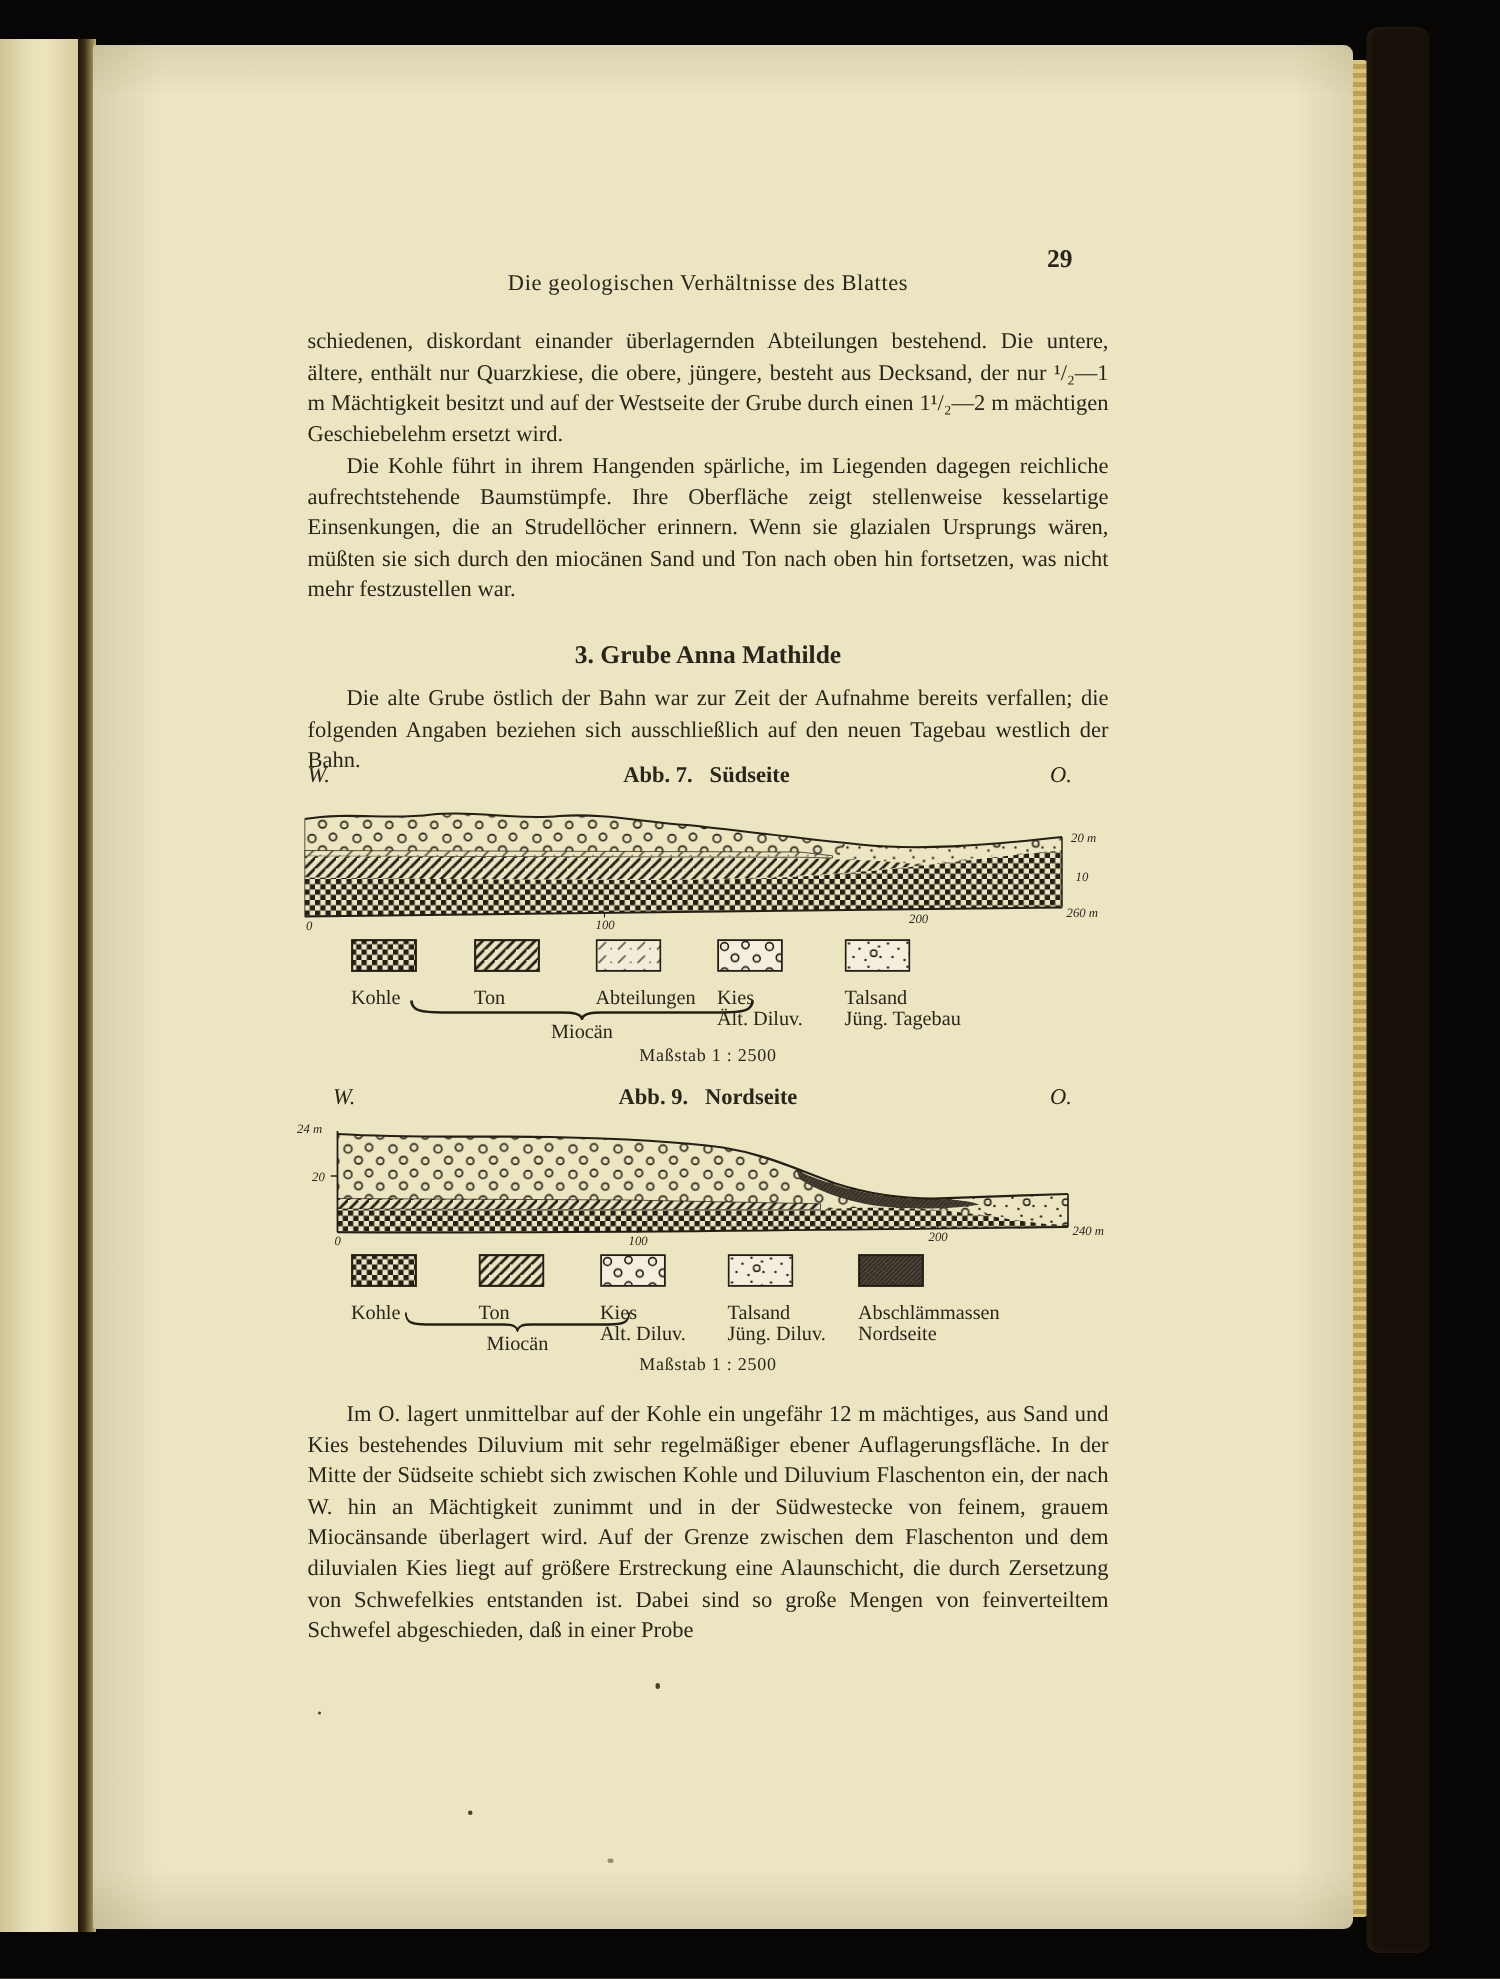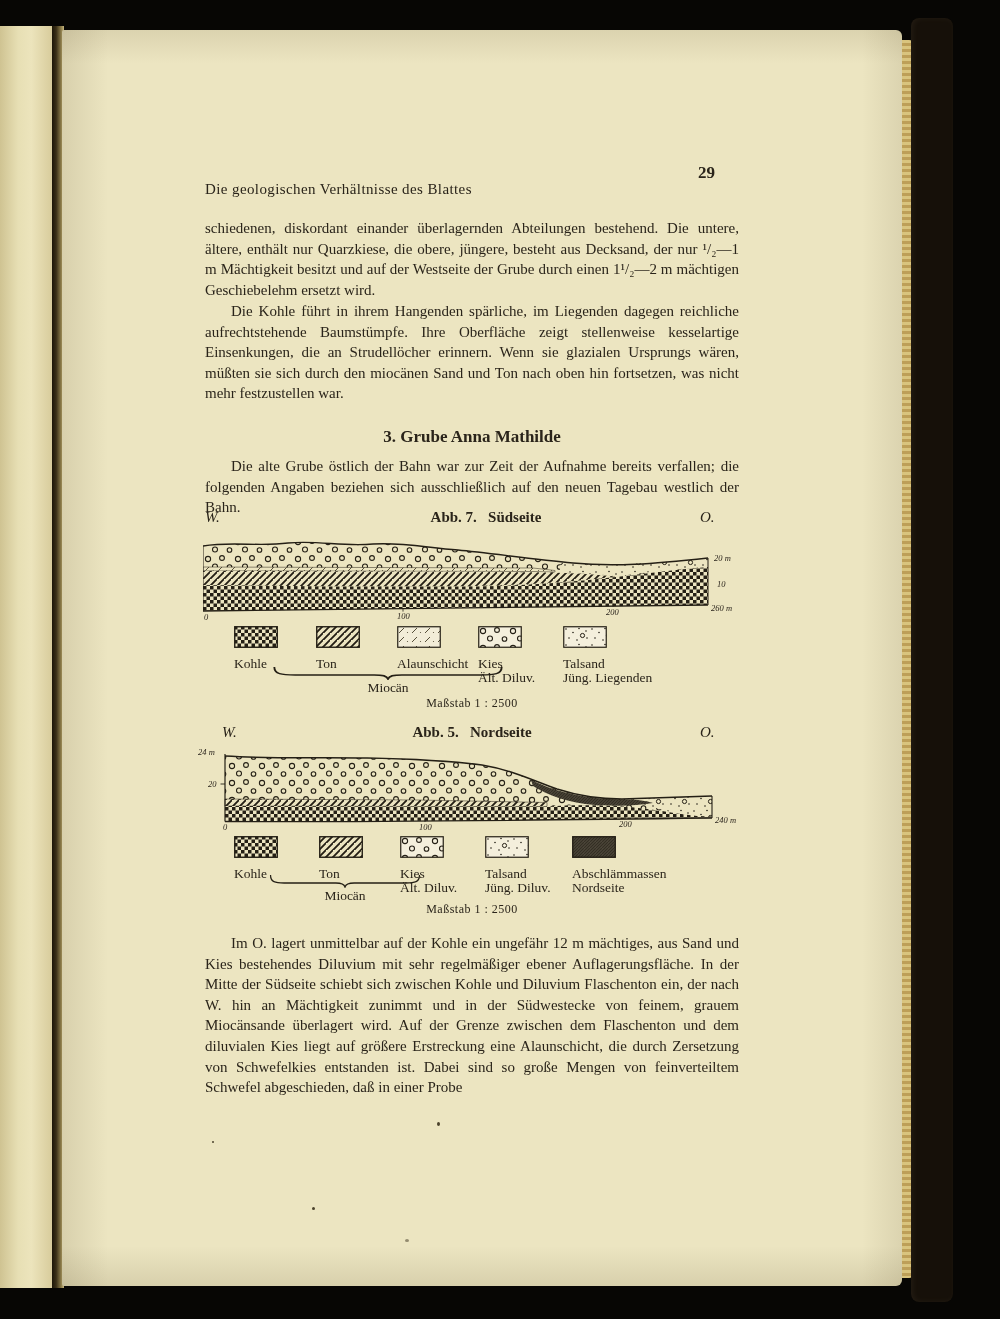--- a/index.html
+++ b/index.html
@@ -19,21 +19,21 @@
 
   .page{position:absolute;left:62px;top:30px;width:840px;height:1256px;background:#ece5c1;
     background-image:
       linear-gradient(90deg,rgba(70,55,20,.12),rgba(70,55,20,0) 46px),
       linear-gradient(270deg,rgba(70,55,20,.10),rgba(70,55,20,0) 40px),
       linear-gradient(180deg,rgba(70,55,20,.10),rgba(70,55,20,0) 34px),
       linear-gradient(0deg,rgba(70,55,20,.12),rgba(70,55,20,0) 40px);
     border-radius:2px 6px 6px 2px;color:#2a241a;}
 
   .abs{position:absolute;}
-  .running-title{left:143px;top:151px;width:534px;font-size:15px;letter-spacing:.4px;}
+  .running-title{left:143px;top:151px;width:534px;text-align:center;font-size:15px;letter-spacing:.4px;}
   .page-num{left:636px;top:133px;font-size:17px;font-weight:bold;}
 
   .para{left:143px;width:534px;font-size:15px;line-height:20.6px;text-align:justify;}
   .para.indent{text-indent:26px;}
 
   .heading{left:143px;top:397px;width:534px;text-align:center;font-weight:bold;font-size:17px;}
 
   .cap-row-lbl{font-style:italic;font-size:15px;}
   .fig-cap{width:534px;text-align:center;font-weight:bold;font-size:15px;white-space:pre;}
 
@@ -99,21 +99,21 @@
     <div class="abs page-num">29</div>
 
     <div class="abs para" style="top:188px">schiedenen, diskordant einander überlagernden Abteilungen bestehend. Die untere, ältere, enthält nur Quarzkiese, die obere, jüngere, besteht aus Decksand, der nur ¹/₂—1 m Mächtigkeit besitzt und auf der Westseite der Grube durch einen 1¹/₂—2 m mächtigen Geschiebelehm ersetzt wird.</div>
     <div class="abs para indent" style="top:271px">Die Kohle führt in ihrem Hangenden spärliche, im Liegenden dagegen reichliche aufrechtstehende Baumstümpfe. Ihre Oberfläche zeigt stellenweise kesselartige Einsenkungen, die an Strudellöcher erinnern. Wenn sie glazialen Ursprungs wären, müßten sie sich durch den miocänen Sand und Ton nach oben hin fortsetzen, was nicht mehr festzustellen war.</div>
 
     <div class="abs heading">3. Grube Anna Mathilde</div>
 
     <div class="abs para indent" style="top:426px">Die alte Grube östlich der Bahn war zur Zeit der Aufnahme bereits verfallen; die folgenden Angaben beziehen sich ausschließlich auf den neuen Tagebau westlich der Bahn.</div>
 
     <div class="abs cap-row-lbl" style="left:143px;top:479px">W.</div>
-    <div class="abs fig-cap" style="left:157px;top:479px">Abb. 7.   Südseite</div>
+    <div class="abs fig-cap" style="left:142px;top:479px">Abb. 7.   Südseite</div>
     <div class="abs cap-row-lbl" style="left:638px;top:479px">O.</div>
 
     <svg class="abs" style="left:141px;top:507px" width="545" height="88" viewBox="0 0 545 88">
 
       <path d="M0,9 C30,4 55,10 85,6 C115,3 140,10 170,7 C200,5 225,11 255,13 C285,16 330,22 370,26 C410,30 450,27 505,21 L505,68 L0,74 Z" fill="url(#pat-kies)"></path>
 
       <path d="M357,25.5 C400,29.5 452,26.5 505,21 L505,30 C472,32 441,35.5 415,39.5 C396,38.5 372,36 357,35 Z" fill="#ece5c1"></path>
       <path d="M357,25.5 C400,29.5 452,26.5 505,21 L505,30 C472,32 441,35.5 415,39.5 C396,38.5 372,36 357,35 Z" fill="url(#pat-talsand)"></path>
 
       <path d="M0,30 L330,31 L352,33.5 L352,35 L330,34.5 L0,33.8 Z" fill="#ece5c1"></path>
@@ -147,48 +147,48 @@
       <svg width="44" height="22">
           <rect x="0.75" y="0.75" width="42.5" height="20.5" fill="url(#pat-ton)" stroke="#241f15" stroke-width="1.4"></rect>
         </svg>
       <div class="l1">Ton</div>
     </div>
     <div class="leg-col" style="left:400px;top:596px">
       <svg width="44" height="22">
           <rect x="0.75" y="0.75" width="42.5" height="20.5" fill="#f2edd8"></rect>
           <rect x="0.75" y="0.75" width="42.5" height="20.5" fill="url(#pat-alaun)" stroke="#241f15" stroke-width="1.2"></rect>
         </svg>
-      <div class="l1">Alaunschicht</div>
+      <div class="l1">Abteilungen</div>
     </div>
     <div class="leg-col" style="left:481px;top:596px">
       <svg width="44" height="22">
           <rect x="0.75" y="0.75" width="42.5" height="20.5" fill="#f4efdc"></rect>
           <rect x="0.75" y="0.75" width="42.5" height="20.5" fill="url(#pat-kies)" stroke="#241f15" stroke-width="1.2"></rect>
         </svg>
       <div class="l1">Kies</div>
       <div class="l2">Ält. Diluv.</div>
     </div>
     <div class="leg-col" style="left:566px;top:596px">
       <svg width="44" height="22">
           <rect x="0.75" y="0.75" width="42.5" height="20.5" fill="#f4efdc"></rect>
           <rect x="0.75" y="0.75" width="42.5" height="20.5" fill="url(#pat-talsand)" stroke="#241f15" stroke-width="1.2"></rect>
         </svg>
       <div class="l1">Talsand</div>
-      <div class="l2">Jüng. Liegenden</div>
+      <div class="l2">Jüng. Tagebau</div>
     </div>
 
     <svg class="brace-svg" style="left:210px;top:636px;width:232px" viewBox="0 0 200 14" preserveAspectRatio="none">
       <path d="M2,1 C2,8 8,9 20,9 L88,9 C96,9 99,10 100,13 C101,10 104,9 112,9 L180,9 C192,9 198,8 198,1" fill="none" stroke="#241f15" stroke-width="1.6"></path>
     </svg>
     <div class="brace-lbl" style="left:210px;top:650px;width:232px">Miocän</div>
 
     <div class="abs scale" style="top:666px">Maßstab 1 : 2500</div>
 
     <div class="abs cap-row-lbl" style="left:160px;top:694px">W.</div>
-    <div class="abs fig-cap" style="left:143px;top:694px">Abb. 5.   Nordseite</div>
+    <div class="abs fig-cap" style="left:143px;top:694px">Abb. 9.   Nordseite</div>
     <div class="abs cap-row-lbl" style="left:638px;top:694px">O.</div>
 
     <svg class="abs" style="left:135px;top:714px" width="545" height="90" viewBox="0 0 545 90">
 
       <path d="M28,12 C80,15 120,13 170,14 C220,15 255,17 285,21 C315,26 335,36 360,45 C385,53 405,55 425,55 L515,52 L515,73 L300,76 L28,77 Z" fill="url(#pat-kies)"></path>
 
       <path d="M430,55.5 L515,52 L515,72.5 L494,73 C468,67 448,61 430,55.5 Z" fill="#ece5c1"></path>
       <path d="M430,55.5 L515,52 L515,72.5 L494,73 C468,67 448,61 430,55.5 Z" fill="url(#pat-talsand)"></path>
 
       <path d="M334,36 C355,46 380,53 410,55 L432,55.5 C445,56 452,57.5 456,59 C442,61.5 420,62.5 398,61 C372,59 350,51 336,42 Z" fill="url(#pat-dark)"></path>

